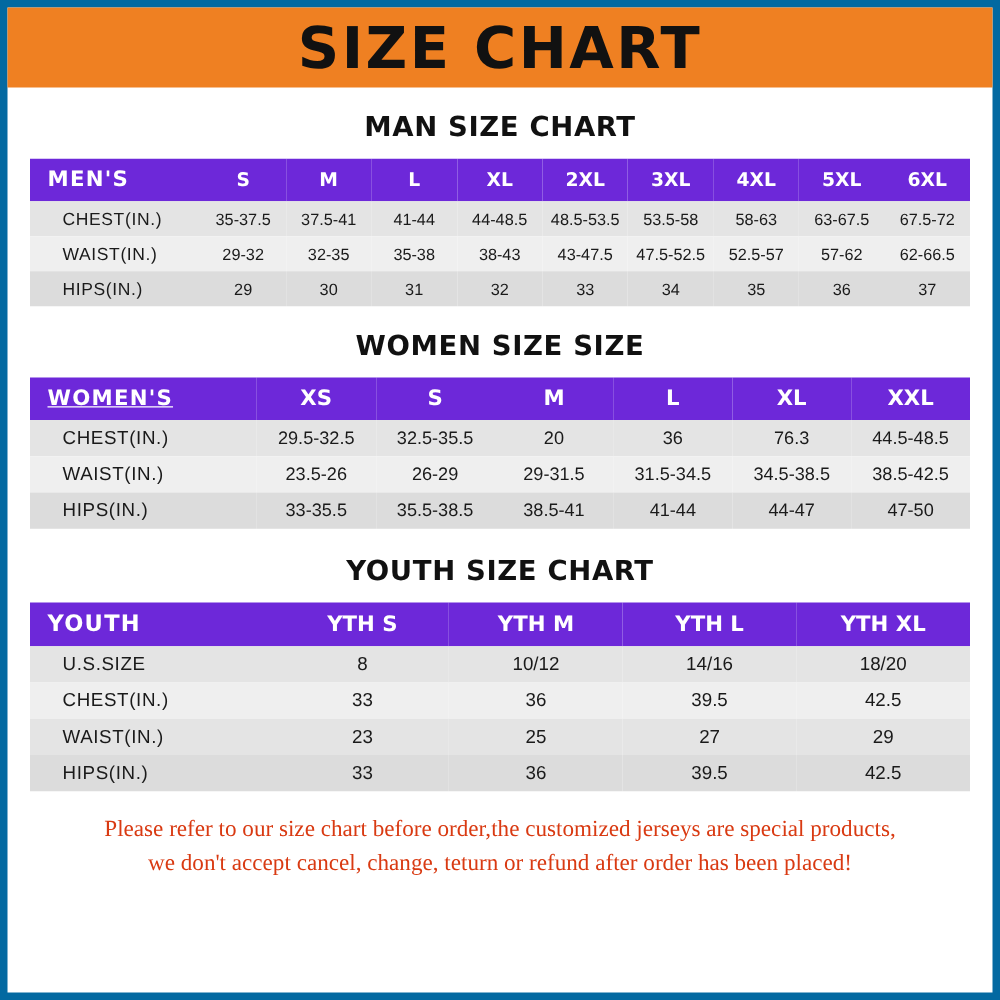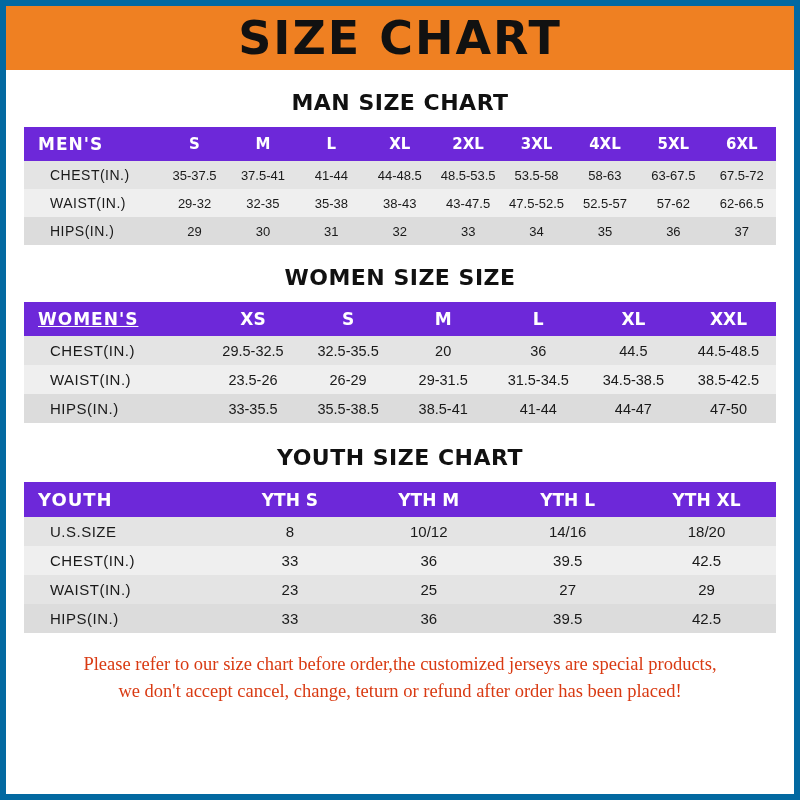--- a/index.html
+++ b/index.html
@@ -191,21 +191,21 @@
         <th>L</th>
         <th>XL</th>
         <th>XXL</th>
       </tr>
       <tr class="band-light">
         <td class="rowlabel">CHEST(IN.)</td>
         <td>29.5-32.5</td>
         <td>32.5-35.5</td>
         <td>20</td>
         <td>36</td>
-        <td>44.5</td>
+        <td>76.3</td>
         <td>44.5-48.5</td>
       </tr>
       <tr class="band-lighter">
         <td class="rowlabel">WAIST(IN.)</td>
         <td>23.5-26</td>
         <td>26-29</td>
         <td>29-31.5</td>
         <td>31.5-34.5</td>
         <td>34.5-38.5</td>
         <td>38.5-42.5</td>

